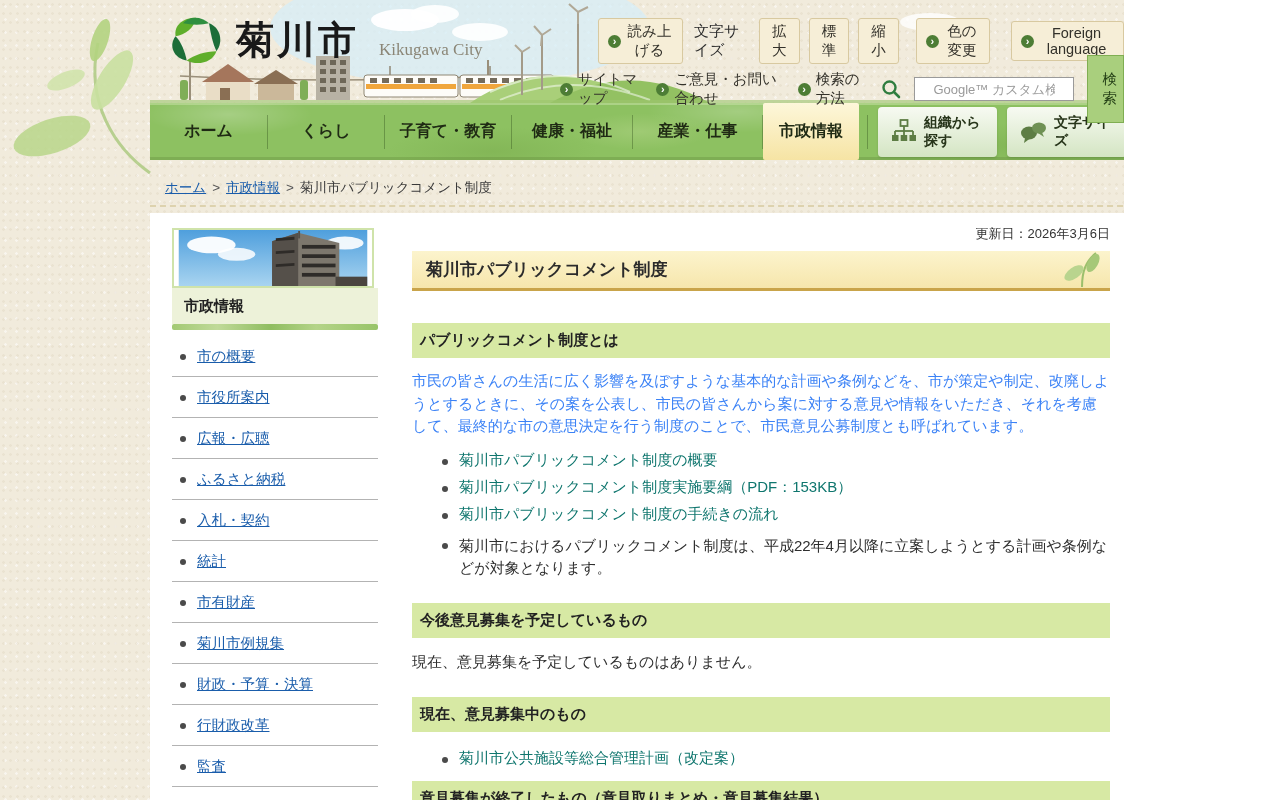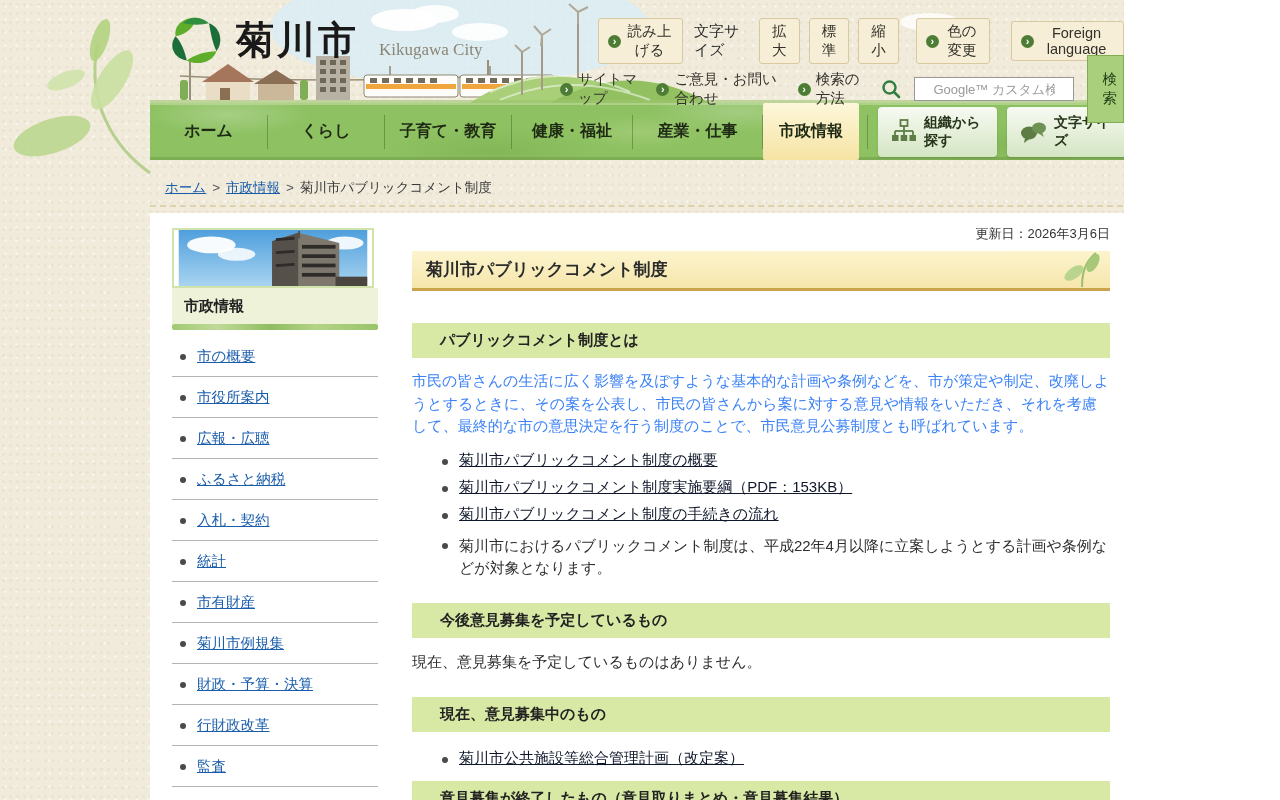--- a/index.html
+++ b/index.html
@@ -77,27 +77,27 @@
   .side-menu a { font-size:14.5px; color:#1a5dab; text-decoration:underline; cursor:pointer; }
 
   
   .main { position:absolute; left:262px; top:12px; width:698px; }
   .updated { text-align:right; font-size:13px; color:#333; height:16px; margin-bottom:10px; }
   .title-bar { position:relative; height:40px; display:flex; align-items:center;
     background:linear-gradient(180deg,#fcf4cd,#f6e6ac); border-bottom:3px solid #c9a44a; }
   .title-bar h1 { font-size:17px; font-weight:bold; color:#2b2b2b; padding-left:14px; }
   .title-leaf { position:absolute; right:6px; bottom:1px; }
   h2.sec { height:35px; display:flex; align-items:center; background:#d7e9a4;
-    font-size:15px; font-weight:bold; color:#222; padding-left:28px; margin:32px 0 12px; }
+    font-size:15px; font-weight:bold; color:#222; padding-left:8px; margin:32px 0 12px; }
   h2.sec.s2, h2.sec.s3 { margin-top:24px; }
   h2.sec.s4 { margin-top:10px; margin-bottom:0; }
   .body-text { font-size:15px; line-height:1.5; color:#3b82f6; }
   ul.links { list-style:none; margin:8px 0 0 30px; }
   ul.links li { display:flex; align-items:baseline; padding:3px 0; line-height:21px; }
-  ul.links a { font-size:15px; color:#0f172a; text-decoration:underline; cursor:pointer; }
+  ul.links a { font-size:15px; color:#0f766e; cursor:pointer; }
   ul.note { list-style:none; margin:8px 0 0 30px; }
   ul.note li { display:flex; align-items:flex-start; line-height:22px; }
   ul.note .bullet { margin-top:8px; }
   ul.note span.txt { font-size:15px; color:#2e2e2e; width:650px; }
   .plain { font-size:15px; color:#2e2e2e; margin:2px 0 0; line-height:23px; }
 
   .mag-icon { flex:none; }
 </style>
 </head>
 <body>

